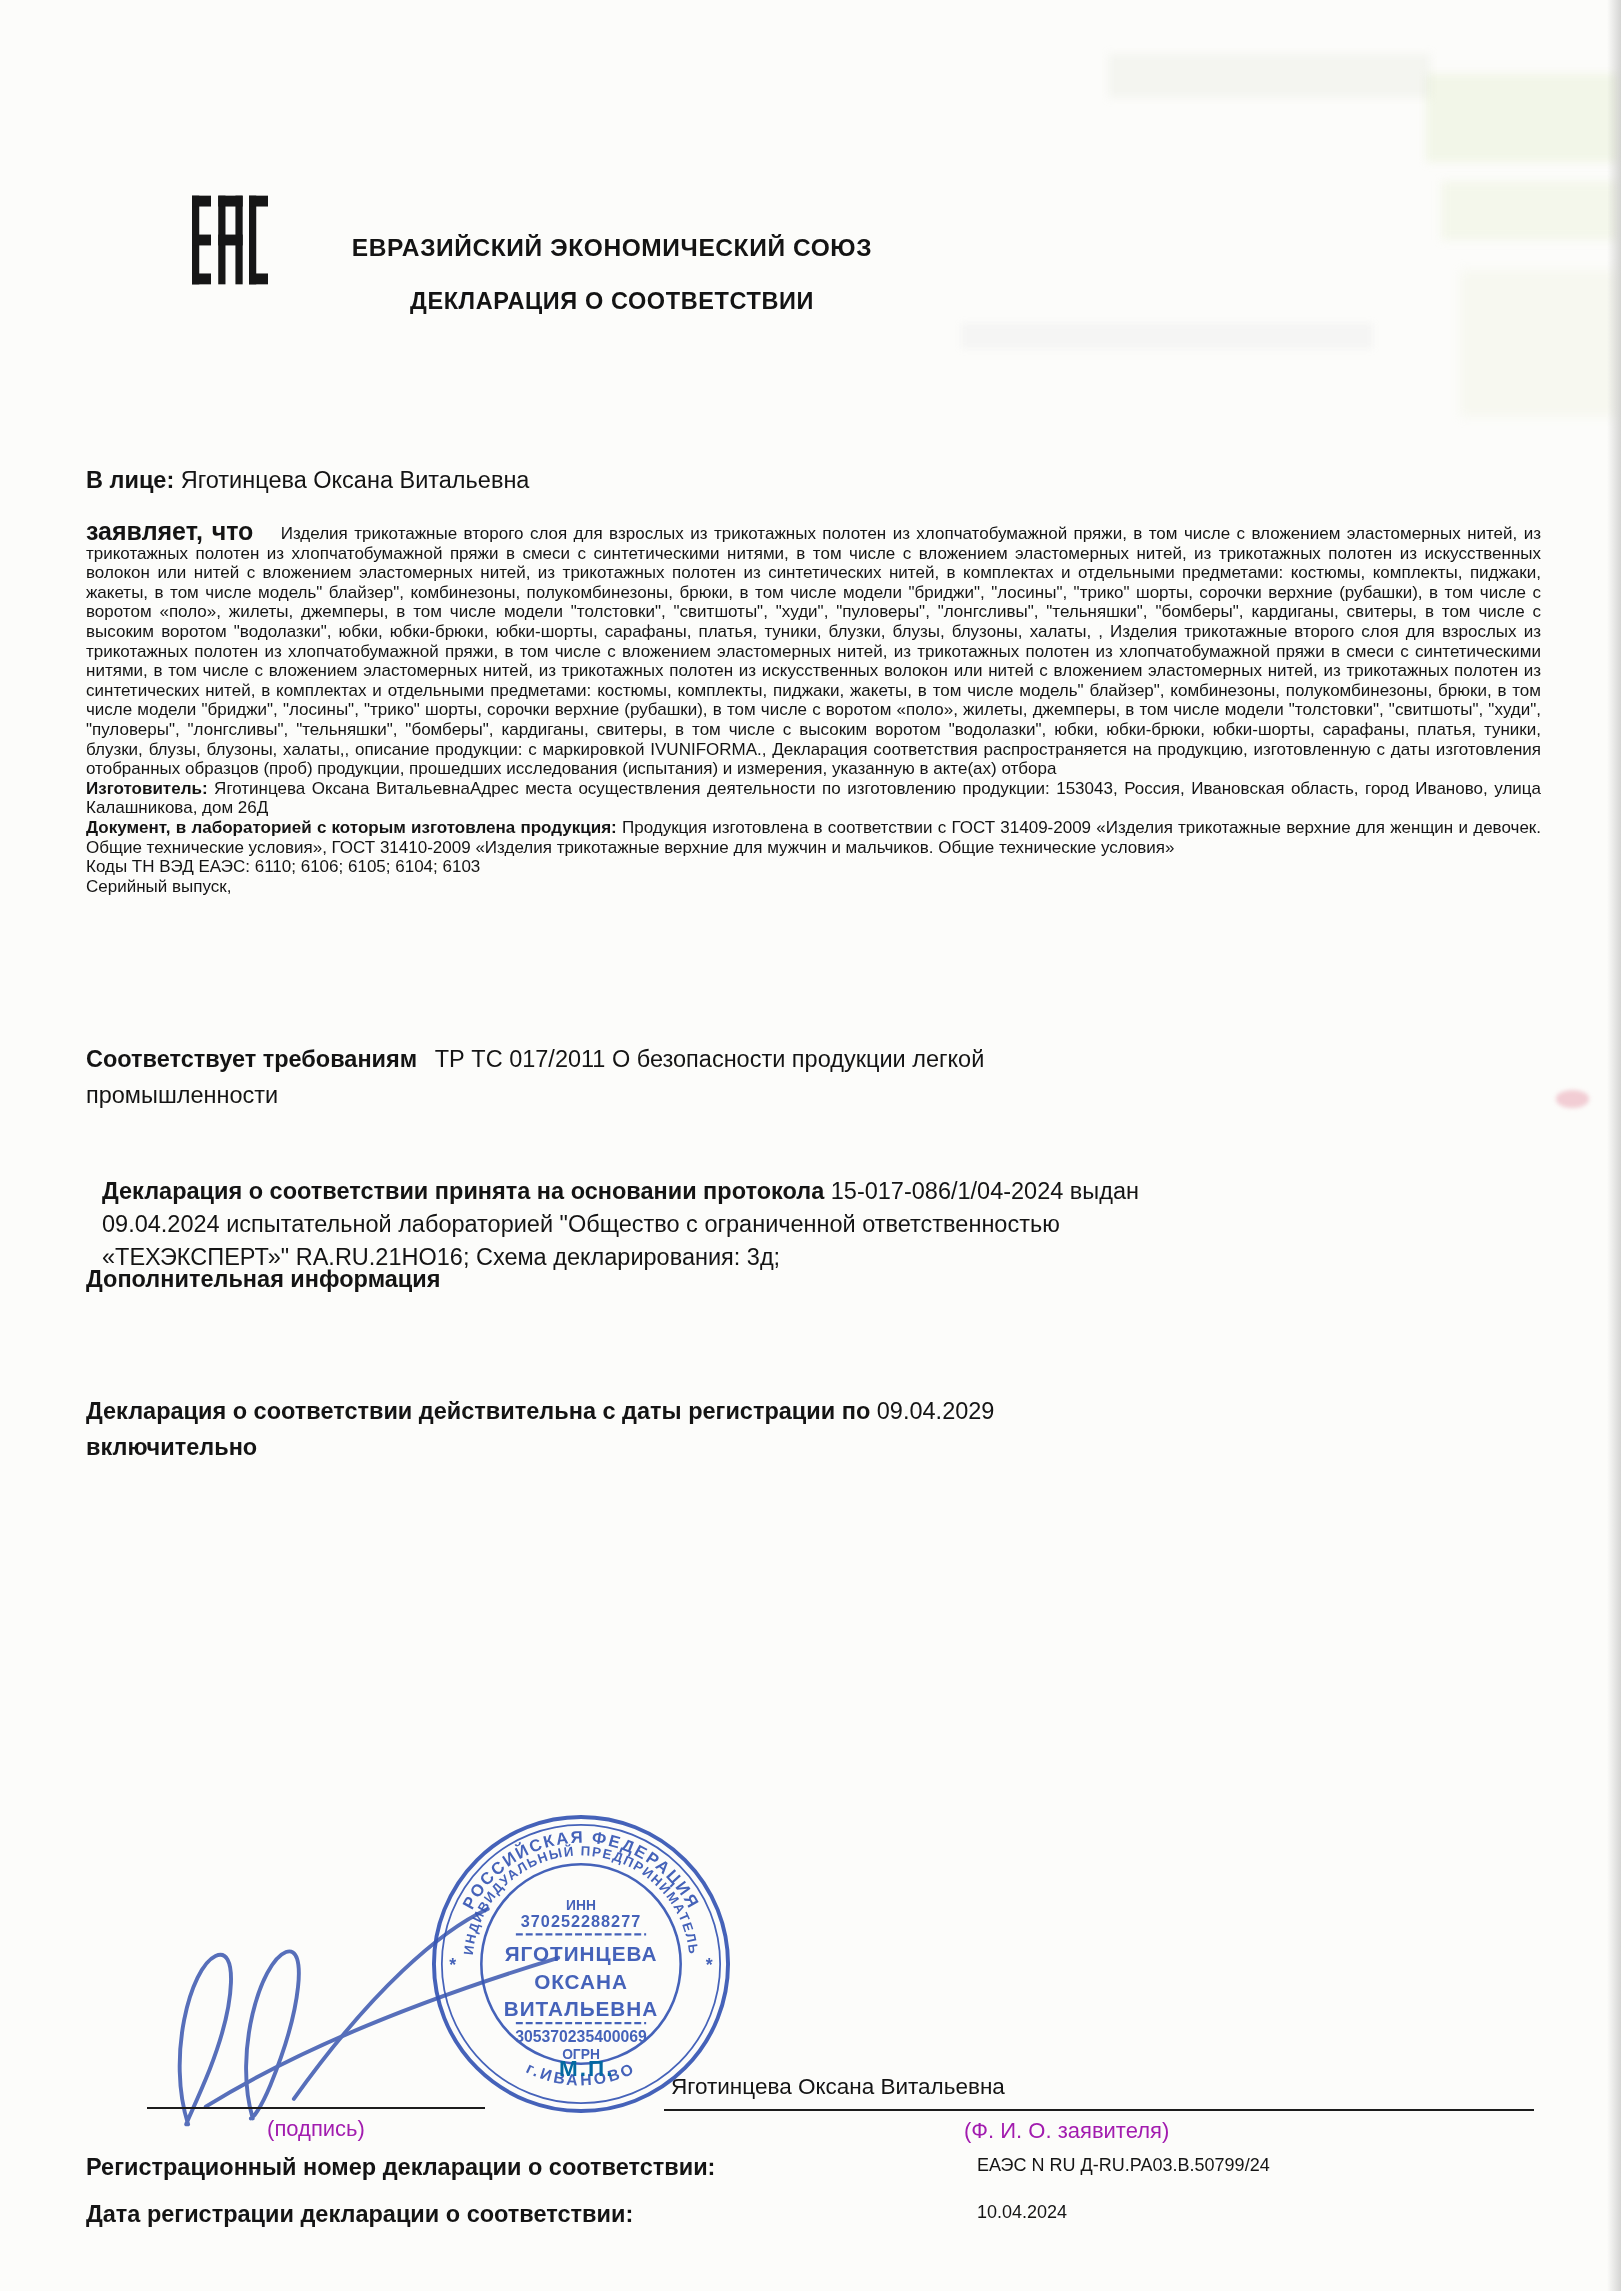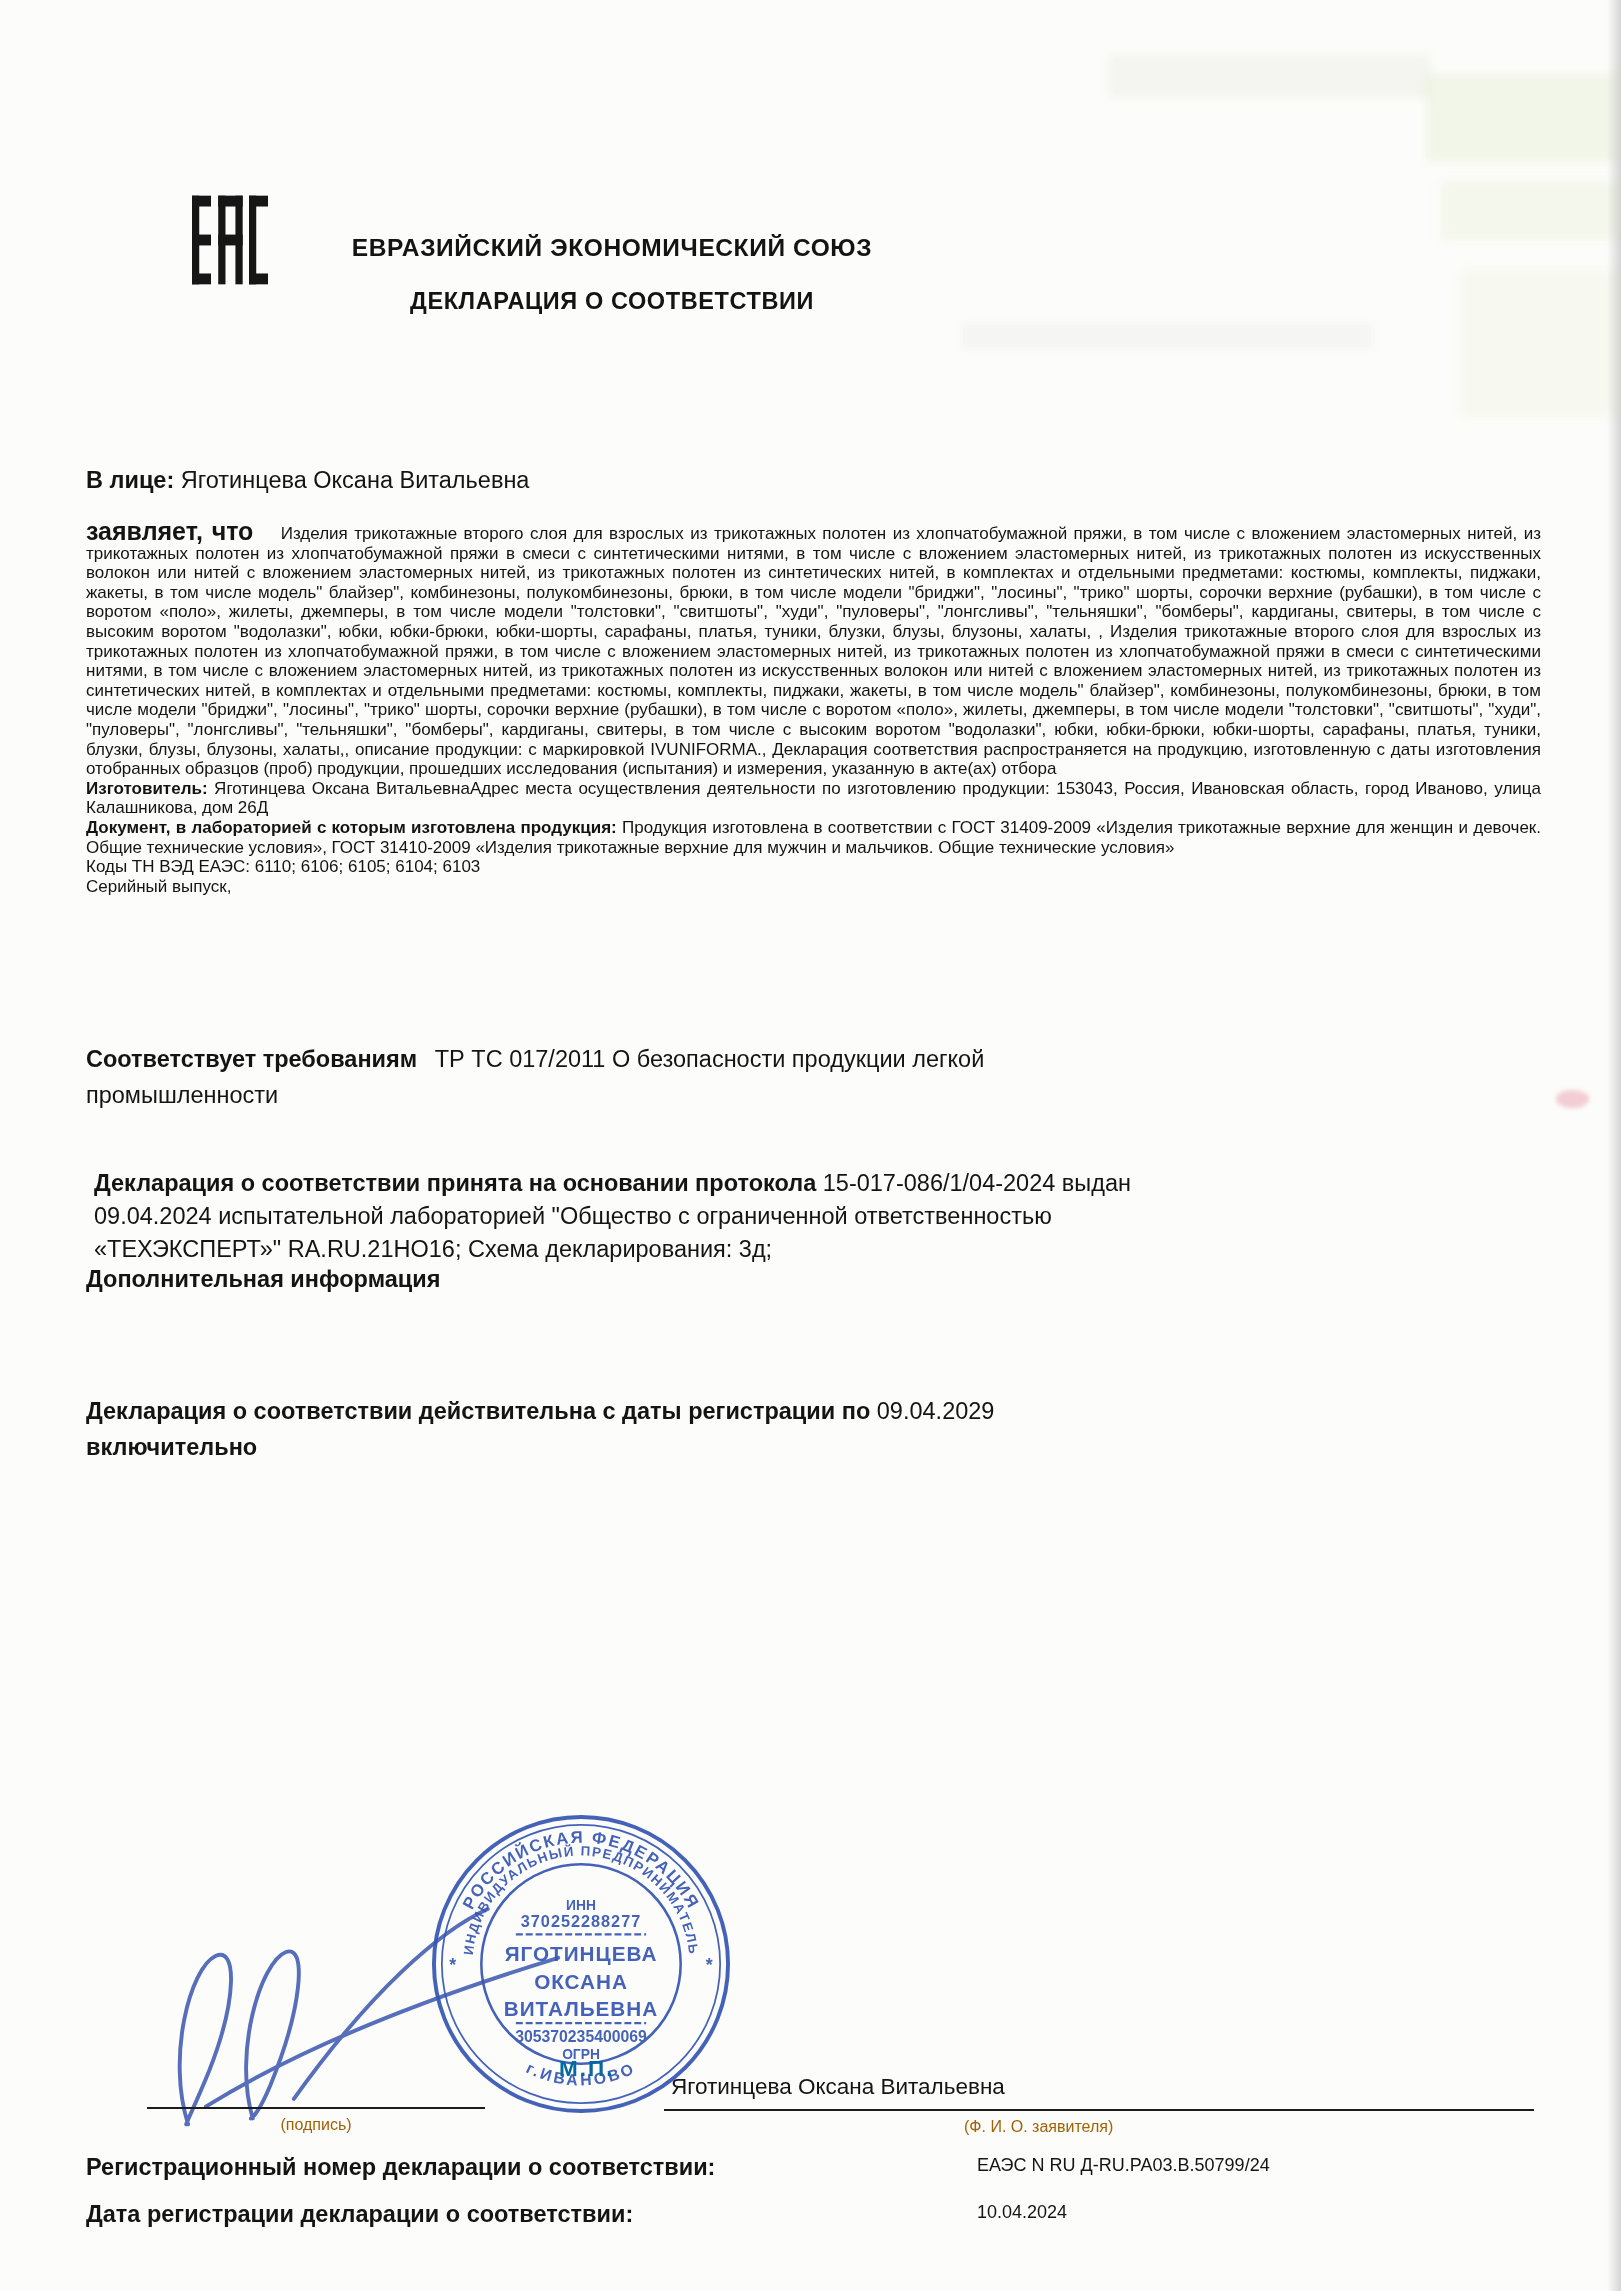--- a/index.html
+++ b/index.html
@@ -27,31 +27,31 @@
   .applicant{position:absolute; left:86px; top:349px; width:1117px; font-size:23.5px; line-height:37px; margin:0;}
   .in-person{position:absolute; left:86px; top:467px; font-size:23.5px; margin:0;}
   p b{font-weight:bold;}
   
   .declare{position:absolute; left:86px; top:522px; width:1455px;}
   .dp{margin:0; font-size:17px; line-height:19.6px; text-align:justify; text-align-last:left;}
   .declare-label{font-size:25px; font-weight:bold; line-height:19.6px; margin-right:27.4px; vertical-align:-1px;}
   
   .compliance{position:absolute; left:86px; top:1041px; width:1039px; font-size:23.5px; line-height:36px; margin:0;}
   .compliance b{margin-right:17.6px;}
-  .protocol{position:absolute; left:86px; top:1159px; width:1147px; font-size:23.5px; line-height:33px; margin:8px;}
+  .protocol{position:absolute; left:86px; top:1159px; width:1147px; font-size:23.5px; line-height:33px; margin:16px;}
   .additional{position:absolute; left:86px; top:1266px; font-size:23.5px; font-weight:bold; margin:0;}
   .validity{position:absolute; left:86px; top:1393px; width:1372px; font-size:23.5px; line-height:36px; margin:0;}
   
   .signature{position:absolute; left:147px; top:1852px; width:421px; height:294px;}
   .stamp{position:absolute; left:431px; top:1814px; width:300px; height:300px; opacity:.92;}
   .mp{position:absolute; left:559px; top:2056px; font-size:22.5px; font-weight:bold; letter-spacing:2px; color:#0369a1;}
   .sig-line{position:absolute; border-top:2.5px solid #1c1c1c; height:0;}
   .line-left{left:147px; top:2107px; width:338px;}
   .line-right{left:664px; top:2109px; width:870px;}
-  .caption{position:absolute; font-size:16px; color:#a16207;}
+  .caption{position:absolute; font-size:22px; color:#a21caf;}
   .cap-sign{left:147px; top:2116px; width:338px; text-align:center;}
   .cap-fio{left:964px; top:2118px;}
   .fio-name{position:absolute; left:671px; top:2074px; font-size:22.5px;}
   
   .reg-label{position:absolute; left:86px; font-size:23.5px; font-weight:bold;}
   .r1{top:2154px;} .r2{top:2201px;}
   .reg-value{position:absolute; left:977px; font-size:18px;}
   .v1{top:2155px;} .v2{top:2202px;}
 </style>
 </head>

